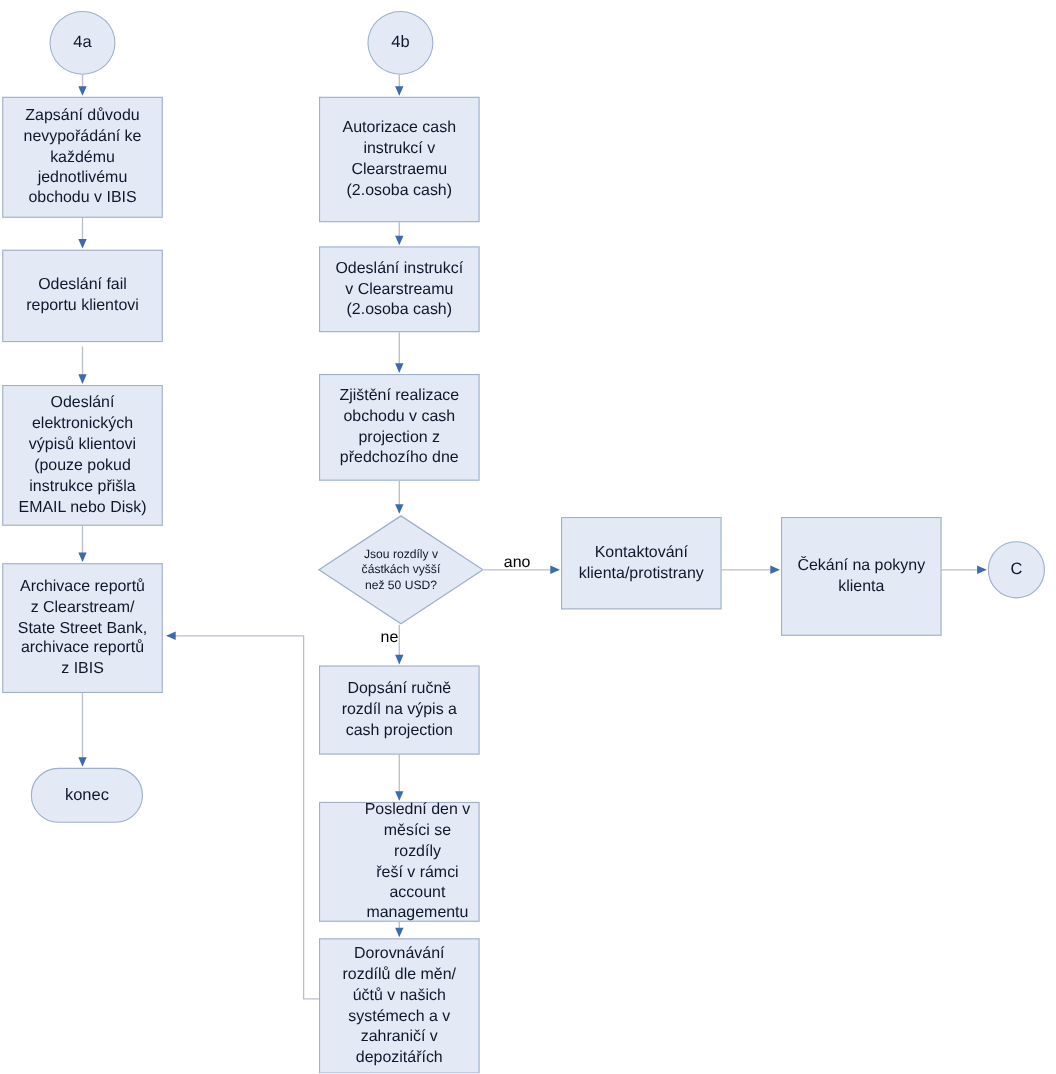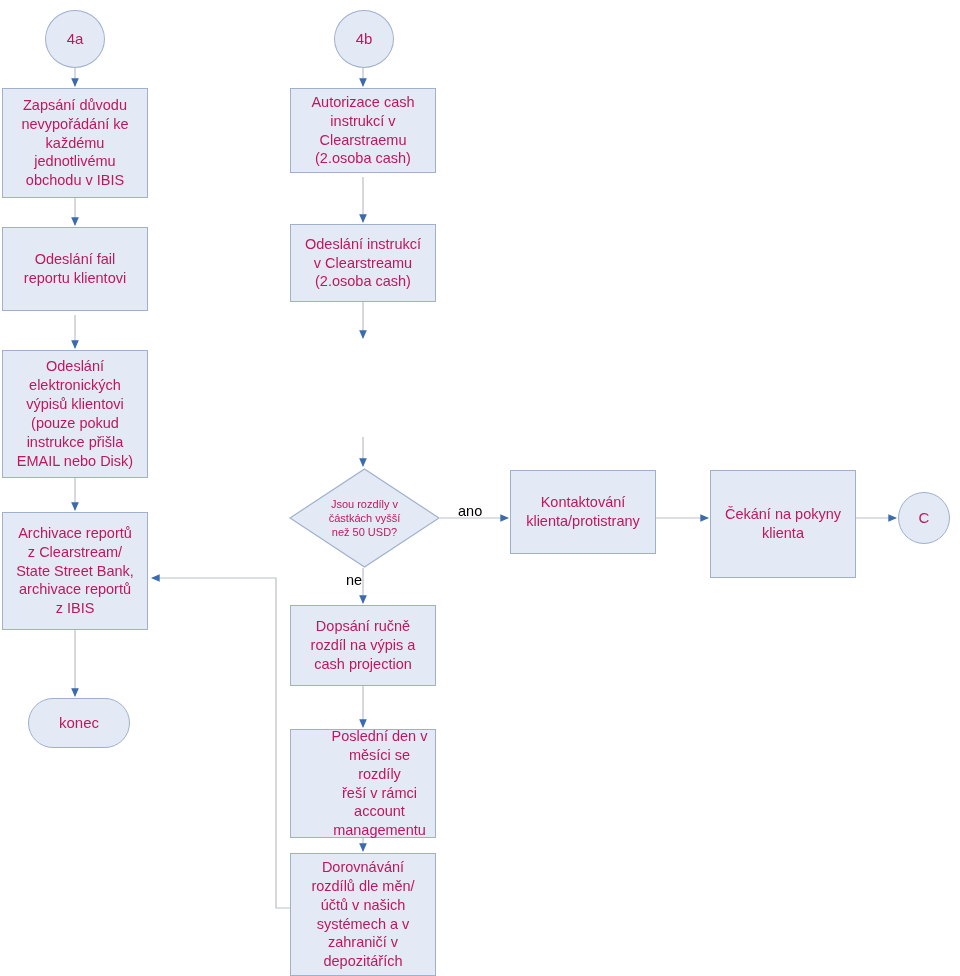--- a/index.html
+++ b/index.html
@@ -30,21 +30,21 @@
   }
   .node {
     position: absolute;
     box-sizing: border-box;
     background: #e3eaf6;
     border: 1px solid #9fb0cc;
     display: flex;
     align-items: center;
     justify-content: center;
     text-align: center;
-    color: #be185d;
+    color: #0f172a;
     font-size: 14.5px;
     line-height: 1.30;
     padding: 2px 4px;
     white-space: pre-line;
   }
   .process { border-radius: 0; }
   .terminator-circle {
     border-radius: 50%;
     font-size: 15px;
   }
@@ -159,33 +159,39 @@
 z Clearstream/
 State Street Bank,
 archivace reportů
 z IBIS</span>
   </div>
 
   <div class="node terminator-stadium" style="left:28px; top:698px; width:102px; height:50px;">
     <span>konec</span>
   </div>
 
-  <div class="node process" style="left:290px; top:88px; width:146px; height:85px;">
+  <div class="node process" style="left:290px; top:88px; width:146px; height:114px;">
     <span>Autorizace cash
 instrukcí v
 Clearstraemu
 (2.osoba cash)</span>
   </div>
 
   <div class="node process" style="left:290px; top:224px; width:146px; height:78px;">
     <span>Odeslání instrukcí
 v Clearstreamu
 (2.osoba cash)</span>
   </div>
 
+  <div class="node process" style="left:290px; top:340px; width:146px; height:97px;">
+    <span>Zjištění realizace
+obchodu v cash
+projection z
+předchozího dne</span>
+  </div>
 
   <div class="node decision" style="left:289px; top:468px; width:151px; height:100px;">
     <svg class="dia-shape" viewBox="0 0 151 100" preserveAspectRatio="none" xmlns="http://www.w3.org/2000/svg">
       <polygon points="75.5,1 150,50 75.5,99 1,50" fill="#e3eaf6" stroke="#9fb0cc" stroke-width="1.2"></polygon>
     </svg>
     <span class="dia-label">Jsou rozdíly v
 částkách vyšší
 než 50 USD?</span>
   </div>
 

